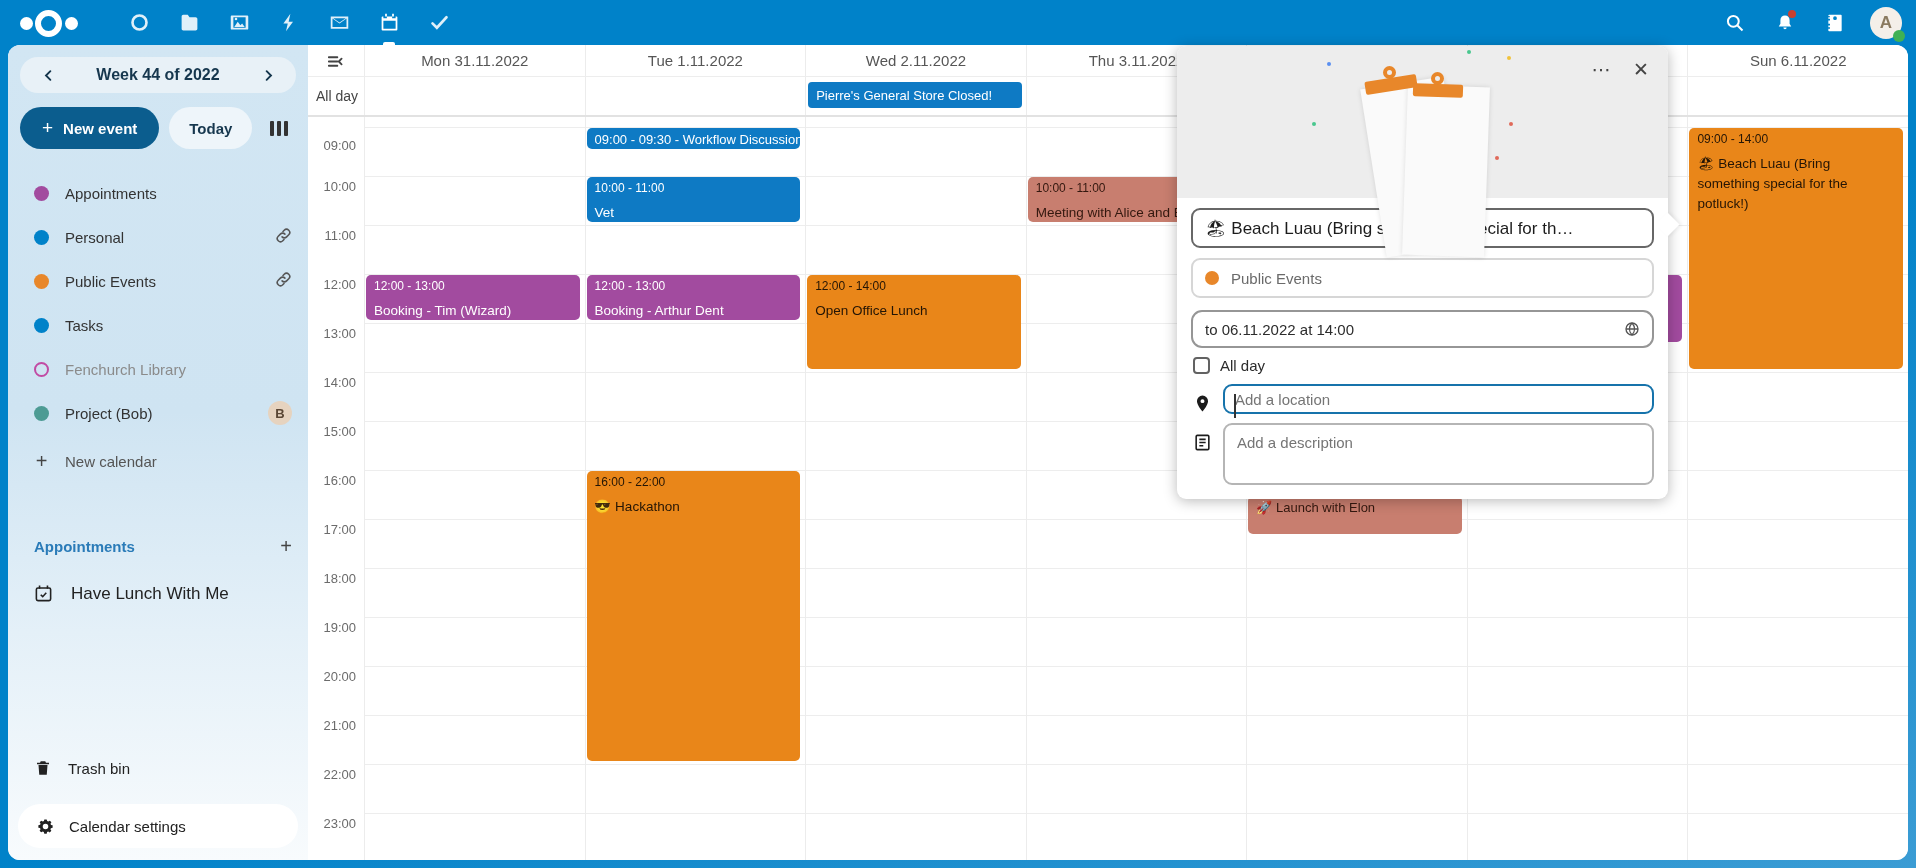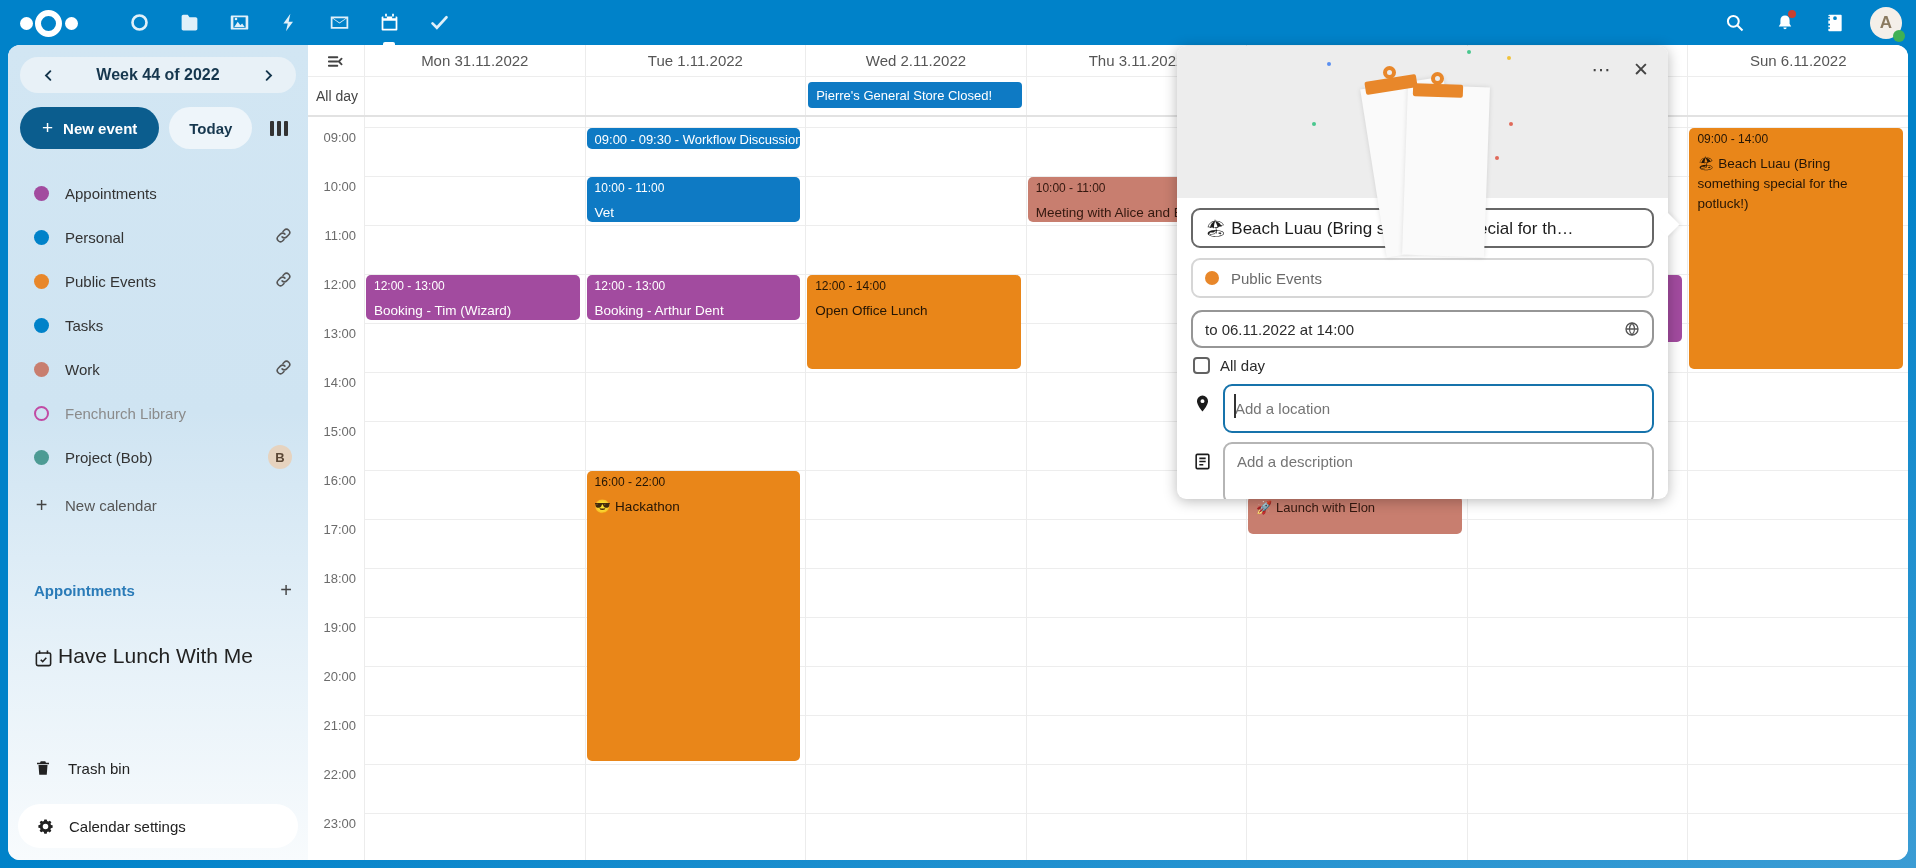--- a/index.html
+++ b/index.html
@@ -61,22 +61,22 @@
   .cal-item .share { color:#555; }
   .cal-item .share svg { width:17px; height:17px; }
   .cal-badge { width:24px; height:24px; border-radius:50%; background:#e6d3bf; color:#5a4634;
     font-size:13px; font-weight:bold; display:flex; align-items:center; justify-content:center; }
   .new-cal { height:44px; display:flex; align-items:center; padding:0 26px; color:#555;
     font-size:15px; gap:16px; cursor:pointer; margin-top:4px; }
   .new-cal .plus { font-size:20px; color:#444; width:15px; text-align:center; }
   .section-head { margin:52px 16px 0 26px; display:flex; align-items:center; }
   .section-head .t { color:#2a7bb8; font-weight:bold; font-size:15px; flex:1; }
   .section-head .plus { color:#444; font-size:20px; cursor:pointer; }
-  .appt-item { margin-top:26px; height:40px; display:flex; align-items:flex-end; padding:0 26px;
-    gap:5px; font-size:21px; color:#222; cursor:pointer; }
+  .appt-item { margin-top:26px; height:40px; display:flex; align-items:flex-start; padding:0 26px;
+    gap:18px; font-size:17px; color:#222; cursor:pointer; }
   .appt-item svg { width:19px; height:19px; color:#222; }
   .sb-bottom { margin-top:auto; padding-bottom:12px; }
   .trash-row { height:44px; display:flex; align-items:center; gap:16px; padding:0 26px;
     font-size:15px; color:#222; cursor:pointer; margin-bottom:14px; }
   .trash-row svg { width:18px; height:18px; }
   .settings-pill { margin:0 10px; height:44px; background:#fff; border-radius:22px;
     display:flex; align-items:center; gap:14px; padding:0 18px; font-size:15px; color:#222; cursor:pointer; }
   .settings-pill svg { width:19px; height:19px; }
 
   
@@ -135,21 +135,21 @@
   .dt-pill { flex:1; height:38px; border:2px solid #969696; border-radius:11px; display:flex;
     align-items:center; padding:0 12px; font-size:15px; color:#2c2c2c; cursor:pointer; }
   .dt-pill .globe { margin-left:auto; color:#555; display:flex; }
   .dt-pill svg { width:16px; height:16px; }
   .allday-ck { display:flex; align-items:center; gap:10px; margin-top:9px; padding-left:2px; cursor:pointer; }
   .ckbox { width:17px; height:17px; border:2px solid #626262; border-radius:4px; background:#fff; }
   .allday-ck .t { font-size:15px; color:#2c2c2c; }
   .field-row { display:flex; align-items:flex-start; gap:10px; margin-top:10px; }
   .field-row .ficon { width:22px; display:flex; justify-content:center; color:#1c1c1c; padding-top:10px; }
   .field-row .ficon svg { width:19px; height:19px; }
-  .loc-input { flex:1; height:49px; border:2px solid #1673ab; border-radius:9px; position:relative;
+  .loc-input { flex:1; height:30px; border:2px solid #1673ab; border-radius:9px; position:relative;
     display:flex; align-items:center; padding:0 10px; font-size:15px; color:#757575; }
   .caret { position:absolute; left:9px; top:8px; width:1.5px; height:24px; background:#333; }
   .desc-input { flex:1; height:62px; border:2px solid #b5b5b5; border-radius:9px;
     padding:9px 12px; font-size:15px; color:#757575; }
 </style>
 </head>
 <body>
 
 <header class="topbar">
   <div class="logo">
@@ -265,28 +265,20 @@
           <div class="lbl">Public Events</div>
           <div class="share"><svg viewBox="0 0 24 24" fill="none" stroke="currentColor" stroke-width="2.2" stroke-linecap="round">
               <path d="M10 14a4.5 4.5 0 0 0 6.4 0l3-3a4.5 4.5 0 0 0-6.4-6.4l-1.7 1.7"></path>
               <path d="M14 10a4.5 4.5 0 0 0-6.4 0l-3 3a4.5 4.5 0 0 0 6.4 6.4l1.7-1.7"></path>
             </svg></div>
         </div>
         <div class="cal-item">
           <div class="cal-dot" style="background: rgb(0, 130, 201);"></div>
           <div class="lbl">Tasks</div>
         </div>
-        <div class="cal-item">
-          <div class="cal-dot" style="background: rgb(200, 126, 111);"></div>
-          <div class="lbl">Work</div>
-          <div class="share"><svg viewBox="0 0 24 24" fill="none" stroke="currentColor" stroke-width="2.2" stroke-linecap="round">
-              <path d="M10 14a4.5 4.5 0 0 0 6.4 0l3-3a4.5 4.5 0 0 0-6.4-6.4l-1.7 1.7"></path>
-              <path d="M14 10a4.5 4.5 0 0 0-6.4 0l-3 3a4.5 4.5 0 0 0 6.4 6.4l1.7-1.7"></path>
-            </svg></div>
-        </div>
         <div class="cal-item muted">
           <div class="cal-dot outline"></div>
           <div class="lbl">Fenchurch Library</div>
         </div>
         <div class="cal-item">
           <div class="cal-dot" style="background: rgb(77, 155, 148);"></div>
           <div class="lbl">Project (Bob)</div>
           <div class="cal-badge">B</div>
         </div>
       </div>
@@ -351,21 +343,21 @@
             <div class="allday-pill" style="background: rgb(14, 122, 196);">Pierre's General Store Closed!</div>
           </div>
           <div class="allday-cell"></div>
           <div class="allday-cell"></div>
           <div class="allday-cell"></div>
           <div class="allday-cell"></div>
         </div>
     </div>
     <div class="grid" id="grid">
         <div class="hline" style="top: 10px;"></div>
-        <div class="hlabel" style="top: 13px;">09:00</div>
+        <div class="hlabel" style="top: 21px;">09:00</div>
         <div class="hline" style="top: 59px;"></div>
         <div class="hlabel" style="top: 62px;">10:00</div>
         <div class="hline" style="top: 108px;"></div>
         <div class="hlabel" style="top: 111px;">11:00</div>
         <div class="hline" style="top: 157px;"></div>
         <div class="hlabel" style="top: 160px;">12:00</div>
         <div class="hline" style="top: 206px;"></div>
         <div class="hlabel" style="top: 209px;">13:00</div>
         <div class="hline" style="top: 255px;"></div>
         <div class="hlabel" style="top: 258px;">14:00</div>

